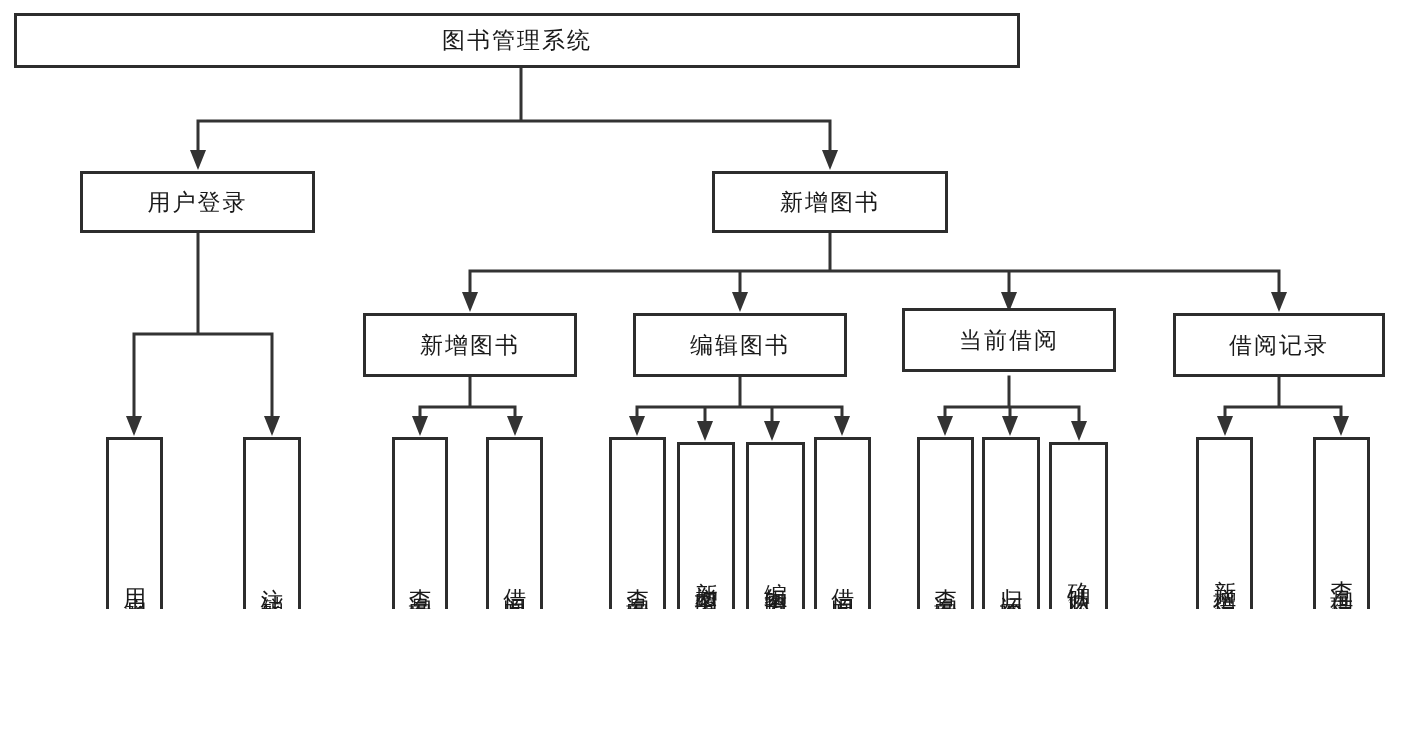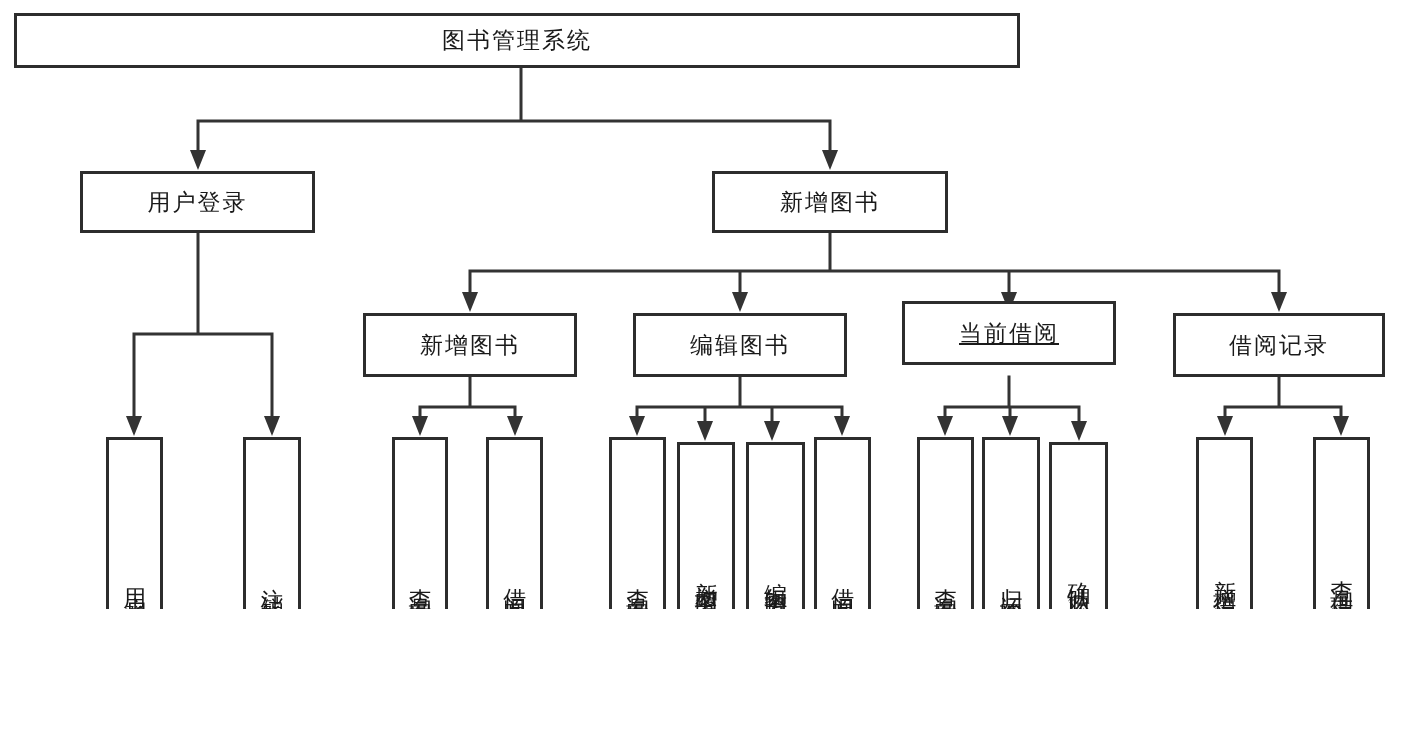--- a/index.html
+++ b/index.html
@@ -22,21 +22,21 @@
     font-size:23px;color:#1a1a1a;letter-spacing:8px;line-height:1.1;
   }
   .leaf .vtext.ls-tight{letter-spacing:6px;}
   .admin{top:442px;height:297px;}
   
   #n-root{left:14px;top:13px;width:1006px;height:55px;}
   #n-user{left:80px;top:171px;width:235px;height:62px;}
   #n-mgmt{left:712px;top:171px;width:236px;height:62px;}
   #n-nb{left:363px;top:313px;width:214px;height:64px;}
   #n-bb{left:633px;top:313px;width:214px;height:64px;}
-  #n-cb{left:902px;top:301px;width:214px;height:64px;text-decoration:underline;}
+  #n-cb{left:902px;top:308px;width:214px;height:64px;}
   #n-br{left:1173px;top:313px;width:212px;height:64px;}
   
   #l-ul{left:106px;width:57px;}
   #l-lo{left:243px;width:58px;}
   #l-nbq{left:392px;width:56px;}
   #l-nbb{left:486px;width:57px;}
   #l-bbq{left:609px;width:57px;}
   #l-bba{left:677px;width:58px;}
   #l-bbe{left:746px;width:59px;}
   #l-bbb{left:814px;width:57px;}

